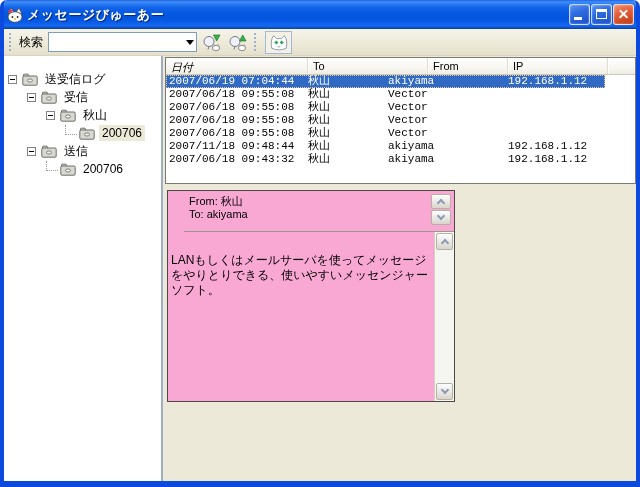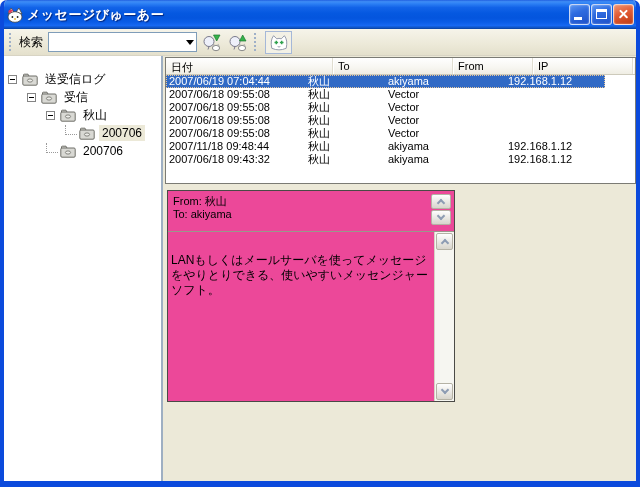--- a/index.html
+++ b/index.html
@@ -83,27 +83,27 @@
     position:absolute; left:2px; top:1px; right:0; height:127px;
     background:#fff; border:1px solid #7B7B74; overflow:hidden;
   }
   .list-header{ display:flex; height:17px;
     background:linear-gradient(180deg,#FFFFFF 0%,#F7F6F1 60%,#EFEDE3 100%);
     border-bottom:1px solid #CDCABB; }
   .hcell{ flex:none; font-size:11px; color:#000; padding:2px 0 0 5px;
     border-right:1px solid #E0DDD0; box-shadow:1px 0 0 #fff; overflow:hidden; white-space:nowrap; }
   .hcell.fill{ flex:1; border-right:none; }
   .list-row{ display:flex; height:13px; font-size:11px; line-height:13px; white-space:nowrap; }
-  .lcell{ flex:none; padding-left:3px; overflow:hidden; }
+  .lcell{ flex:none; padding-left:3px; overflow:hidden;font-family:Liberation Mono, monospace; }
   .list-row.selected{ background:var(--sel,#316AC5); color:#fff; outline:1px dotted #E8C89A; outline-offset:-1px; }
 
   
   .detail{
     position:absolute; left:4px; top:134px; width:288px; height:212px;
-    background:#ec4899; border:1px solid #4A4A46;
+    background:#f9a8d4; border:1px solid #4A4A46;padding-left:16px;
   }
   .detail-head{ position:relative; height:40px; }
   .detail-head .texts{ padding:4px 0 0 5px; font-size:11px; line-height:13px; }
   .mini-scroll{ position:absolute; right:3px; top:3px; width:20px; }
   .mini-btn{ width:20px; height:15px; margin-bottom:1px;
     background:linear-gradient(180deg,#FEFEFE,#D8D5CC); border:1px solid #B5B2A5; border-radius:2px;
     display:flex; align-items:center; justify-content:center; }
   .detail-divider{ height:1px; background:#9A978C; }
   .detail-body{ position:absolute; top:41px; bottom:0; left:0; right:0; }
   .message{ position:absolute; left:0; top:0; right:20px; bottom:0; padding:2px 3px; font-size:12px; line-height:15px;margin-top:19px; }
@@ -222,36 +222,46 @@
           <span class="indent" style="width: 57px;"></span>
           <span class="connector"></span>
           <svg class="folder" viewBox="0 0 16 13">
             <path d="M1.5 3.5 L1.5 2 Q1.5 1.2 2.3 1.2 L6 1.2 L7.2 3.5 Z" fill="#D9D9D4" stroke="#6E6E68"></path>
             <rect x="0.8" y="3" width="14.4" height="9.2" rx="1.2" fill="#D9D9D4" stroke="#6E6E68"></rect>
             <ellipse cx="8" cy="7.5" rx="2.6" ry="1.6" fill="#EDEDE9" stroke="#6E6E68" stroke-width="0.8"></ellipse>
           </svg>
           <span class="tree-label selected">200706</span>
         </div>
         <div class="tree-row">
+          <span class="indent" style="width: 19px;"></span>
+          <span class="expander"></span>
+          <svg class="folder" viewBox="0 0 16 13">
+            <path d="M1.5 3.5 L1.5 2 Q1.5 1.2 2.3 1.2 L6 1.2 L7.2 3.5 Z" fill="#D9D9D4" stroke="#6E6E68"></path>
+            <rect x="0.8" y="3" width="14.4" height="9.2" rx="1.2" fill="#D9D9D4" stroke="#6E6E68"></rect>
+            <ellipse cx="8" cy="7.5" rx="2.6" ry="1.6" fill="#EDEDE9" stroke="#6E6E68" stroke-width="0.8"></ellipse>
+          </svg>
+          <span class="tree-label">送信</span>
+        </div>
+        <div class="tree-row">
           <span class="indent" style="width: 38px;"></span>
           <span class="connector"></span>
           <svg class="folder" viewBox="0 0 16 13">
             <path d="M1.5 3.5 L1.5 2 Q1.5 1.2 2.3 1.2 L6 1.2 L7.2 3.5 Z" fill="#D9D9D4" stroke="#6E6E68"></path>
             <rect x="0.8" y="3" width="14.4" height="9.2" rx="1.2" fill="#D9D9D4" stroke="#6E6E68"></rect>
             <ellipse cx="8" cy="7.5" rx="2.6" ry="1.6" fill="#EDEDE9" stroke="#6E6E68" stroke-width="0.8"></ellipse>
           </svg>
           <span class="tree-label">200706</span>
         </div>
       </div>
 
     <div class="right-pane">
 
       <div class="listview">
         <div class="list-header" id="list-header">
-            <div class="hcell" style="width: 167px;">日付</div>
+            <div class="hcell" style="width: 142px; font-style: italic;">日付</div>
             <div class="hcell" style="width: 120px;">To</div>
             <div class="hcell" style="width: 80px;">From</div>
             <div class="hcell" style="width: 100px;">IP</div>
             <div class="hcell fill"></div>
           </div>
         <div id="list-rows">
             <div class="list-row selected" style="width: 439px;">
               <div class="lcell" style="width: 139px;">2007/06/19 07:04:44</div>
               <div class="lcell" style="width: 80px;">秋山</div>
               <div class="lcell" style="width: 120px;">akiyama</div>

